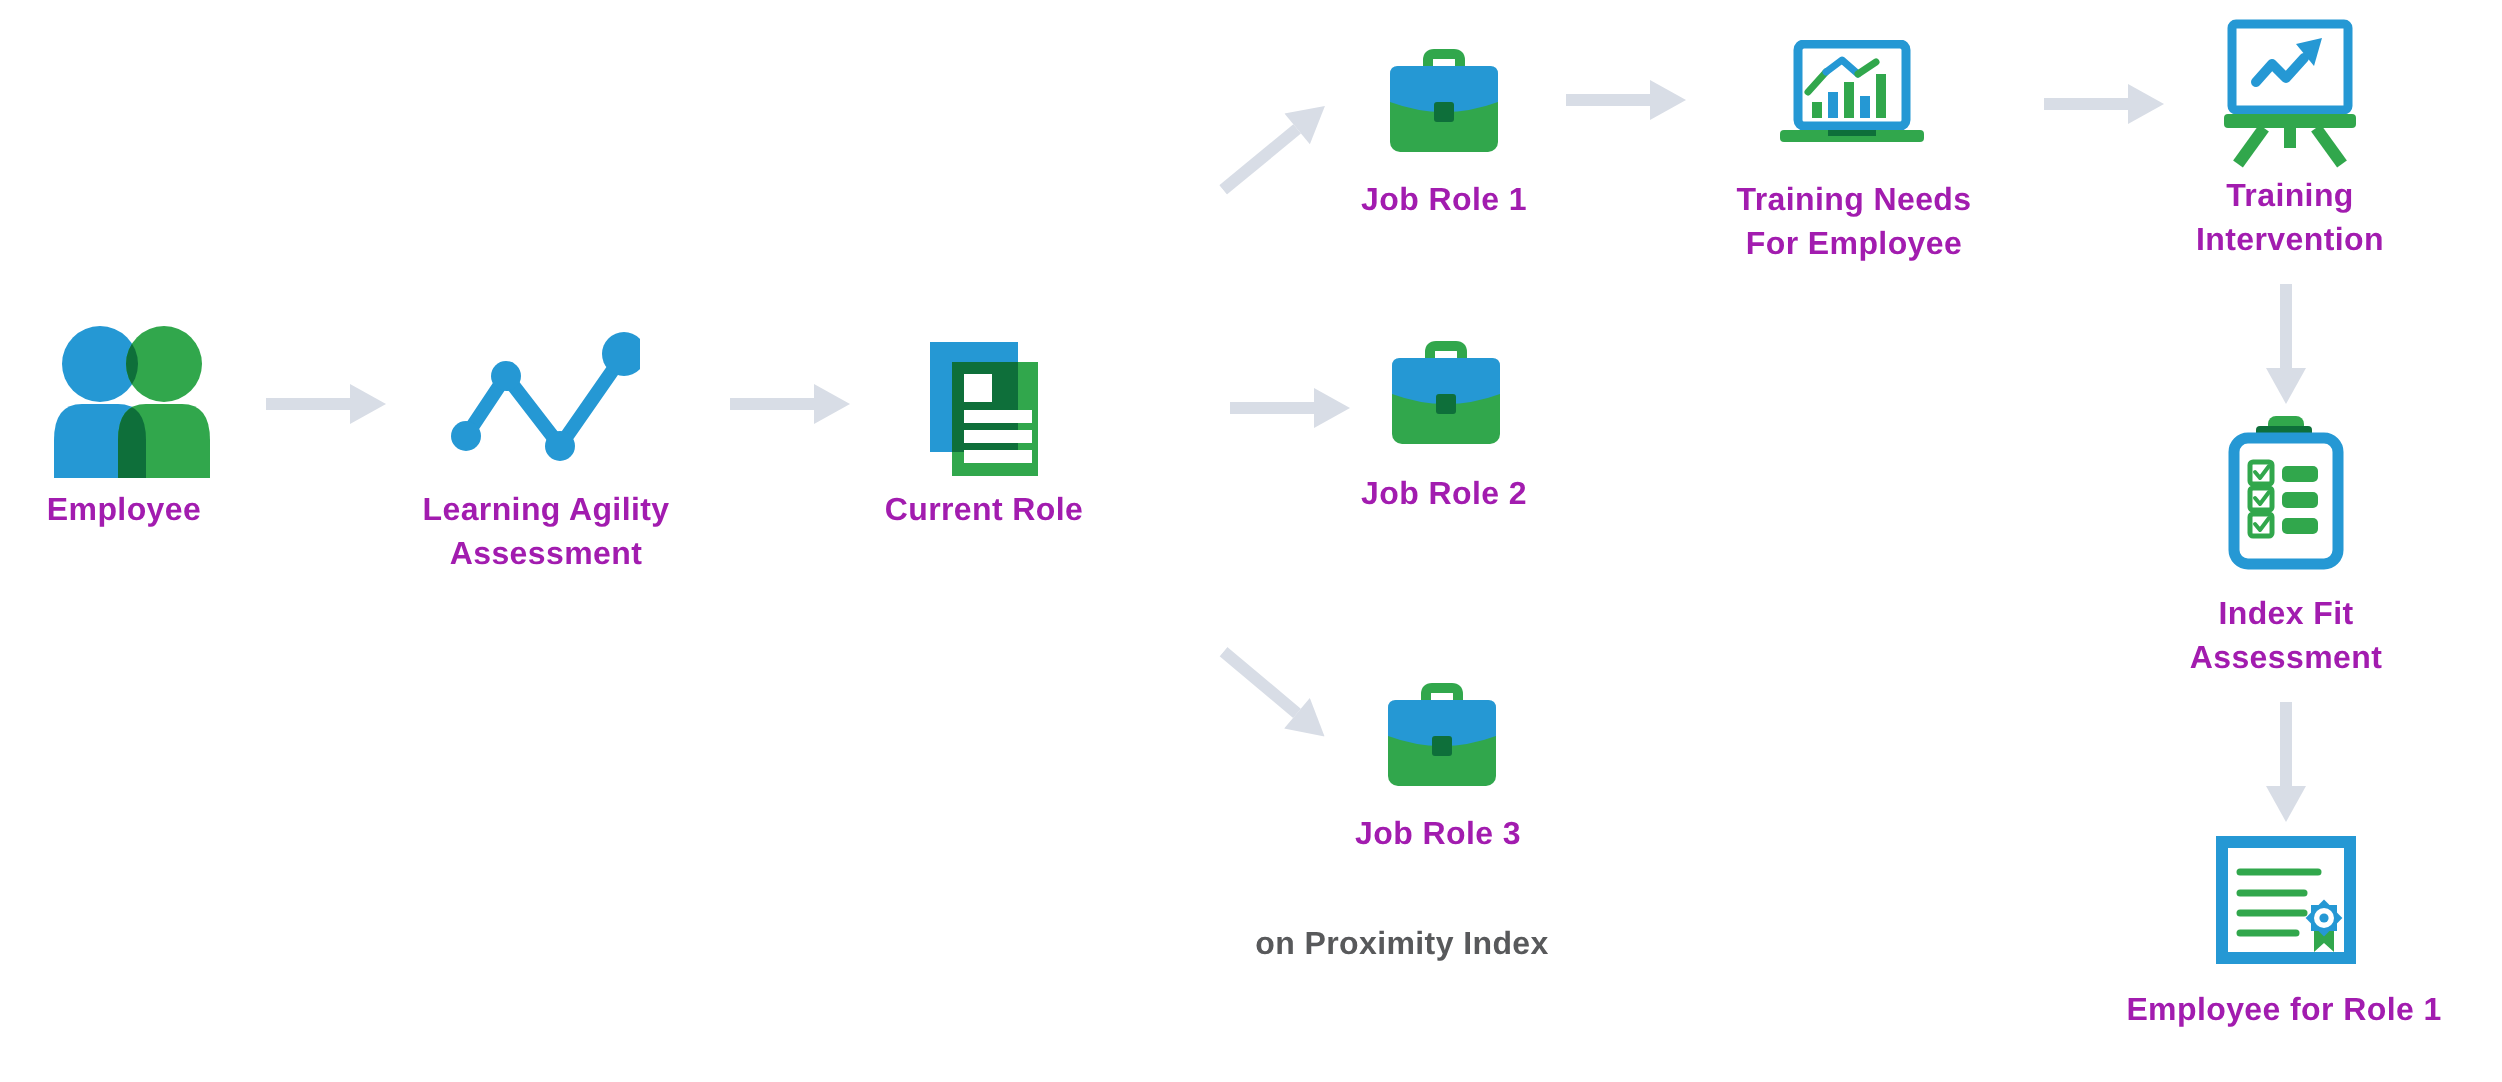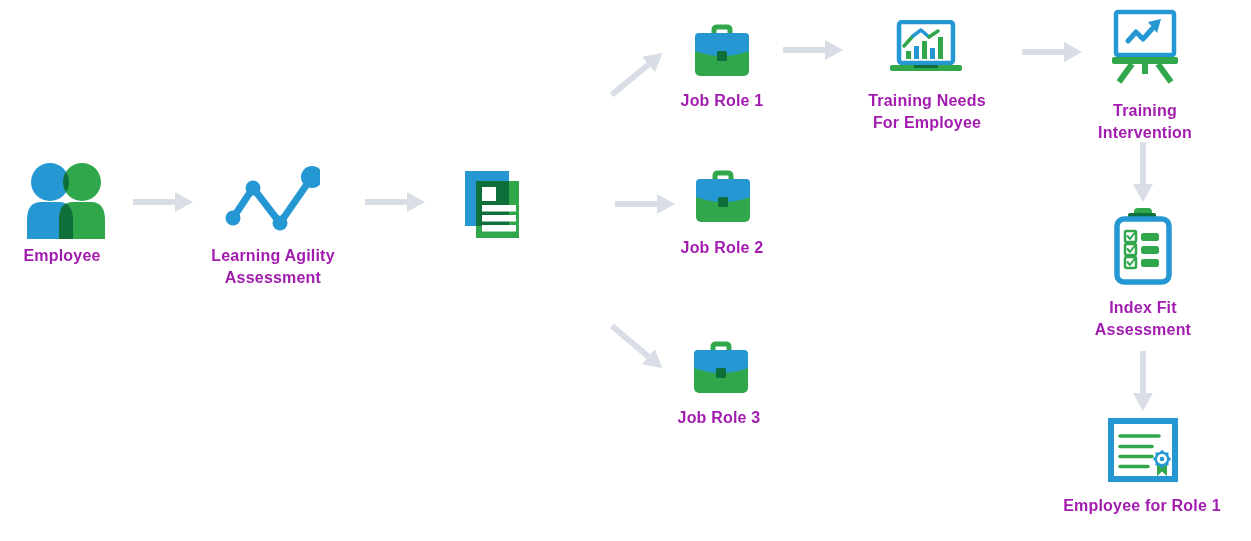--- a/index.html
+++ b/index.html
@@ -86,20 +86,21 @@
   <svg class="abs" style="left:463px;top:169px;" width="58" height="72" viewBox="0 0 58 72">
     <rect x="2" y="2" width="44" height="55" fill="#2598d4"></rect>
     <rect x="13" y="12" width="43" height="57" fill="#31a74c"></rect>
     <rect x="13" y="12" width="33" height="45" fill="#0e6f3a"></rect>
     <rect x="19" y="18" width="14" height="14" fill="#ffffff"></rect>
     <rect x="19" y="36" width="34" height="6.5" fill="#ffffff"></rect>
     <rect x="19" y="46" width="34" height="6.5" fill="#ffffff"></rect>
     <rect x="19" y="56" width="34" height="6.5" fill="#ffffff"></rect>
   </svg>
   <div class="node-label" style="left:492px;top:245px;">
+    <div>Current Role</div>
   </div>
 
   <svg class="abs" style="left:604px;top:64px;transform:rotate(-39.5deg);" width="66" height="20" viewBox="0 0 66 20">
     <rect x="0" y="7" width="48" height="6" fill="#d8dde6"></rect>
     <polygon points="48,0 66,10 48,20" fill="#d8dde6"></polygon>
   </svg>
   <svg class="abs" style="left:615px;top:194px;" width="60" height="20" viewBox="0 0 60 20">
     <rect x="0" y="7" width="42" height="6" fill="#d8dde6"></rect>
     <polygon points="42,0 60,10 42,20" fill="#d8dde6"></polygon>
   </svg>
@@ -132,20 +133,21 @@
     <path d="M20,12 V7 Q20,4 23,4 H33 Q36,4 36,7 V12" fill="none" stroke="#31a74c" stroke-width="5"></path>
     <rect x="1" y="10" width="54" height="43" rx="5" fill="#31a74c"></rect>
     <path d="M1,14 Q1,10 5,10 H51 Q55,10 55,14 V28 Q28,38 1,28 Z" fill="#2598d4"></path>
     <rect x="23" y="28" width="10" height="10" rx="1.5" fill="#0e6f3a"></rect>
   </svg>
   <div class="node-label" style="left:719px;top:407px;">
     <div>Job Role 3</div>
   </div>
 
   <div class="annotation" style="left:701px;top:462px;">
+    <div>on Proximity Index</div>
   </div>
 
   <svg class="abs" style="left:783px;top:40px;" width="60" height="20" viewBox="0 0 60 20">
     <rect x="0" y="7" width="42" height="6" fill="#d8dde6"></rect>
     <polygon points="42,0 60,10 42,20" fill="#d8dde6"></polygon>
   </svg>
 
   <svg class="abs" style="left:890px;top:20px;" width="72" height="53" viewBox="0 0 72 53">
     <rect x="9" y="2" width="54" height="41" rx="3" fill="#ffffff" stroke="#2598d4" stroke-width="4.5"></rect>
     <rect x="16" y="31" width="5" height="8" fill="#31a74c"></rect>
@@ -171,21 +173,21 @@
 
   <svg class="abs" style="left:1104px;top:8px;" width="80" height="76" viewBox="0 0 80 76">
     <rect x="12" y="4" width="58" height="43" rx="2" fill="#ffffff" stroke="#2598d4" stroke-width="4.5"></rect>
     <polyline points="24,33 32,24 39,31 48,21" fill="none" stroke="#2598d4" stroke-width="5" stroke-linecap="round" stroke-linejoin="round"></polyline>
     <polygon points="44,14 57,11 53,25" fill="#2598d4"></polygon>
     <rect x="8" y="49" width="66" height="7" rx="2" fill="#31a74c"></rect>
     <line x1="28" y1="56" x2="15" y2="74" stroke="#31a74c" stroke-width="6"></line>
     <line x1="54" y1="56" x2="67" y2="74" stroke="#31a74c" stroke-width="6"></line>
     <line x1="41" y1="56" x2="41" y2="66" stroke="#31a74c" stroke-width="6"></line>
   </svg>
-  <div class="node-label" style="left:1145px;top:100px;">
+  <div class="node-label" style="left:1145px;top:88px;">
     <div>Training</div>
     <div>Intervention</div>
   </div>
 
   <svg class="abs" style="left:1133px;top:142px;" width="20" height="60" viewBox="0 0 20 60">
     <rect x="7" y="0" width="6" height="42" fill="#d8dde6"></rect>
     <polygon points="0,42 20,42 10,60" fill="#d8dde6"></polygon>
   </svg>
 
   <svg class="abs" style="left:1112px;top:208px;" width="60" height="80" viewBox="0 0 60 80">

